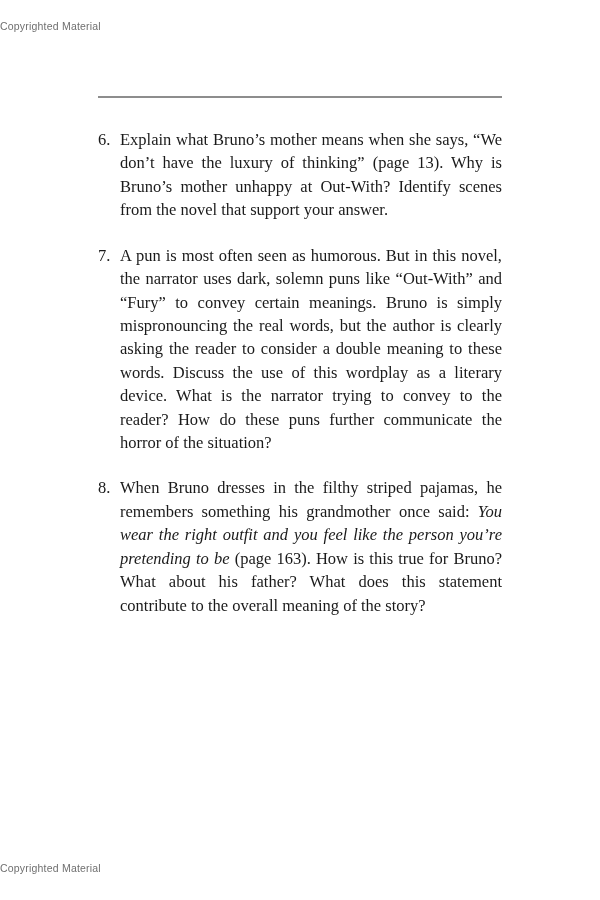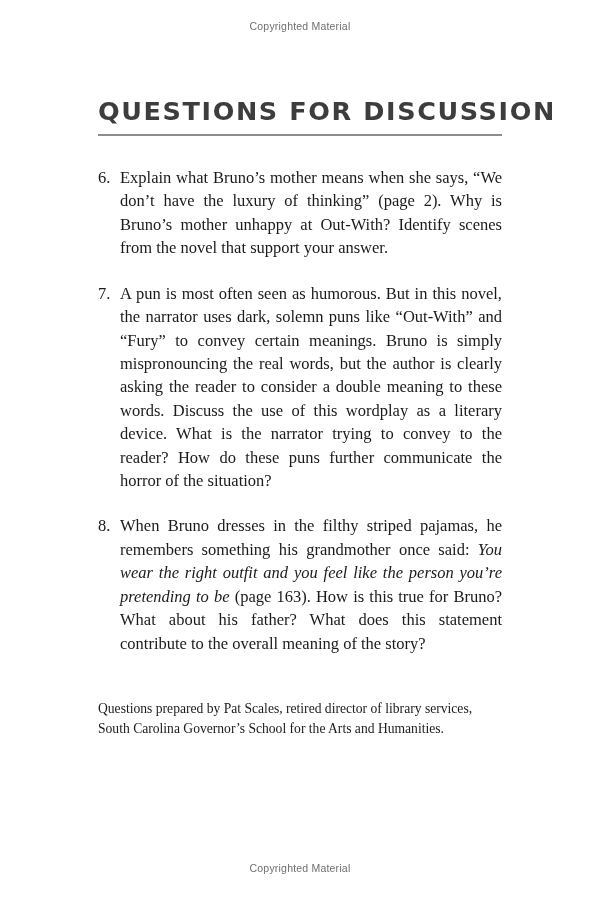--- a/index.html
+++ b/index.html
@@ -18,21 +18,20 @@
   .page {
     width: 600px;
     height: 900px;
     box-sizing: border-box;
     position: relative;
   }
   .watermark {
     position: absolute;
     left: 0;
     width: 100%;
-    text-align: center;
     font-family: "Liberation Sans", sans-serif;
     font-size: 10.5px;
     letter-spacing: 0.2px;
     color: #6f6f6f;
   }
   .watermark-top { top: 20px; }
   .watermark-bottom { bottom: 26px; }
 
   .content {
     position: absolute;
@@ -96,41 +95,39 @@
 </style>
 </head>
 <body>
 
 <div class="page">
 
   <div class="watermark watermark-top">Copyrighted Material</div>
 
   <div class="content">
 
-    <h1 class="title">QUESTIONS FOR DISCUSSION</h1>
     <div class="title-rule"></div>
 
     <ul class="qlist">
 
       <li class="qitem">
         <span class="qnum">6.</span>
-        <span class="qtext"><span>Explain what Bruno’s mother means when she says, “We don’t have the luxury of thinking” (page 2). Why is Bruno’s mother unhappy at Out-With? Identify scenes from the novel that support your answer.</span></span>
+        <span class="qtext"><span>Explain what Bruno’s mother means when she says, “We don’t have the luxury of thinking” (page 13). Why is Bruno’s mother unhappy at Out-With? Identify scenes from the novel that support your answer.</span></span>
       </li>
 
       <li class="qitem">
         <span class="qnum">7.</span>
         <span class="qtext"><span>A pun is most often seen as humorous. But in this novel, the narrator uses dark, solemn puns like “Out-With” and “Fury” to convey certain meanings. Bruno is simply mispronouncing the real words, but the author is clearly asking the reader to consider a double meaning to these words. Discuss the use of this wordplay as a literary device. What is the narrator trying to convey to the reader? How do these puns further communicate the horror of the situation?</span></span>
       </li>
 
       <li class="qitem">
         <span class="qnum">8.</span>
         <span class="qtext"><span>When Bruno dresses in the filthy striped pajamas, he remembers something his grandmother once said: </span><em>You wear the right outfit and you feel like the person you’re pretending to be</em><span> (page 163). How is this true for Bruno? What about his father? What does this statement contribute to the overall meaning of the story?</span></span>
       </li>
 
     </ul>
 
-    <p class="credits">Questions prepared by Pat Scales, retired director of library services, South Carolina Governor’s School for the Arts and Humanities.</p>
 
   </div>
 
   <div class="watermark watermark-bottom">Copyrighted Material</div>
 
 </div>
 
 </body></html>

